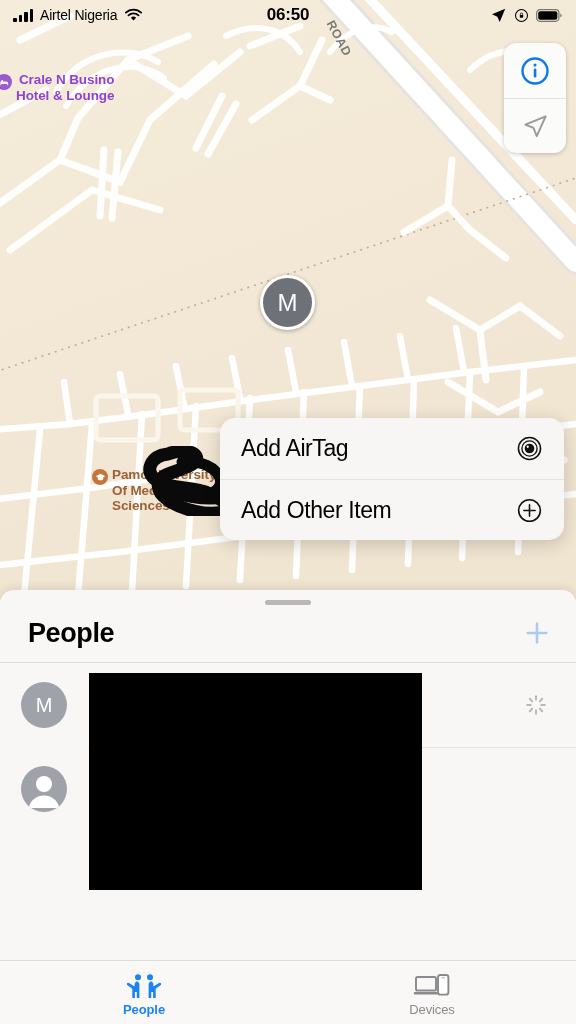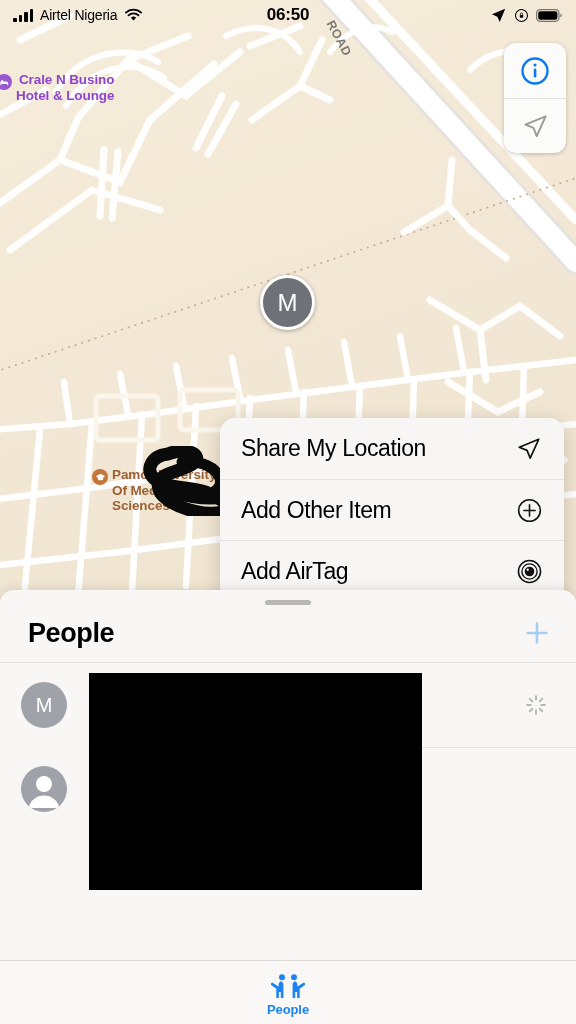--- a/index.html
+++ b/index.html
@@ -321,44 +321,36 @@
       <svg width="26" height="13" viewBox="0 0 28 14">
         <rect x="0.7" y="0.7" width="24" height="12.6" rx="3.6" fill="none" stroke="#000" stroke-width="1.3" opacity="0.5"></rect>
         <rect x="2.4" y="2.4" width="20.6" height="9.2" rx="2.2" fill="#000"></rect>
         <path d="M26.2 5.1v3.8c1.1-.3 1.5-1 1.5-1.9s-.4-1.6-1.5-1.9z" fill="#000" opacity="0.5"></path>
       </svg>
     </div>
   </div>
 
   <div class="ctx-menu">
     <div class="ctx-item">
-      <span class="ctx-label">Share My Location</span>
-      <span class="ctx-icon">
-        <svg width="26" height="26" viewBox="0 0 24 24">
-          <path d="M21 3 3 10.4l7.2 2.9 2.9 7.2L21 3z" fill="none" stroke="#111" stroke-width="1.6" stroke-linejoin="round"></path>
-        </svg>
-      </span>
-    </div>
-    <div class="ctx-item">
-      <span class="ctx-label">Add Other Item</span>
-      <span class="ctx-icon">
-        <svg width="25" height="25" viewBox="0 0 24 24">
-          <circle cx="12" cy="12" r="10.4" fill="none" stroke="#111" stroke-width="1.5"></circle>
-          <path d="M12 6.6v10.8M6.6 12h10.8" stroke="#111" stroke-width="1.5" stroke-linecap="round"></path>
-        </svg>
-      </span>
-    </div>
-    <div class="ctx-item">
       <span class="ctx-label">Add AirTag</span>
       <span class="ctx-icon">
         <svg width="25" height="25" viewBox="0 0 24 24">
           <circle cx="12" cy="12" r="10.6" fill="none" stroke="#111" stroke-width="1.5"></circle>
           <circle cx="12" cy="12" r="7.3" fill="none" stroke="#111" stroke-width="1.3"></circle>
           <circle cx="12" cy="12" r="4.6" fill="#111"></circle>
           <circle cx="10.3" cy="10.3" r="1.1" fill="#fff"></circle>
+        </svg>
+      </span>
+    </div>
+    <div class="ctx-item">
+      <span class="ctx-label">Add Other Item</span>
+      <span class="ctx-icon">
+        <svg width="25" height="25" viewBox="0 0 24 24">
+          <circle cx="12" cy="12" r="10.4" fill="none" stroke="#111" stroke-width="1.5"></circle>
+          <path d="M12 6.6v10.8M6.6 12h10.8" stroke="#111" stroke-width="1.5" stroke-linecap="round"></path>
         </svg>
       </span>
     </div>
   </div>
 
   <div class="sheet">
     <div class="grabber"></div>
 
     <div class="sheet-head">
       <span class="sheet-title">People</span>
@@ -416,15 +408,26 @@
       <span class="tab-icon">
         <svg width="34" height="26" viewBox="0 0 34 26" fill="#1b84f2">
           <circle cx="11" cy="4.2" r="3"></circle>
             <circle cx="23" cy="4.2" r="3"></circle>
           <path d="M11 8.2c-2 0-3.4 1.3-3.4 3.2v2.2L1.6 9.8a1.4 1.4 0 0 0-1.5 2.3l5.2 3.7V25h2.6v-6h1.9v6h2.6V11.4c0-1.9-1.4-3.2-3.4-3.2z"></path>
           <path d="M23 8.2c2 0 3.4 1.3 3.4 3.2v2.2l6-3.8a1.4 1.4 0 0 1 1.5 2.3l-5.2 3.7V25h-2.6v-6h-1.9v6h-2.6V11.4c0-1.9 1.4-3.2 3.4-3.2z"></path>
         </svg>
       </span>
       <span class="tab-label">People</span>
     </div>
+    <div class="tab">
+      <span class="tab-icon">
+        <svg width="38" height="26" viewBox="0 0 38 26">
+          <rect x="3" y="4" width="20" height="13.5" rx="1.6" fill="none" stroke="#8a8a8e" stroke-width="1.9"></rect>
+          <rect x="0.8" y="19" width="24.4" height="2.4" rx="1.2" fill="#8a8a8e"></rect>
+          <rect x="25" y="2" width="10.4" height="19.6" rx="2.4" fill="#fff" stroke="#8a8a8e" stroke-width="1.9"></rect>
+          <rect x="28.4" y="4.4" width="3.6" height="0.9" rx="0.45" fill="#8a8a8e"></rect>
+        </svg>
+      </span>
+      <span class="tab-label">Devices</span>
+    </div>
   </div>
 
 </div>
 
 </body></html>

